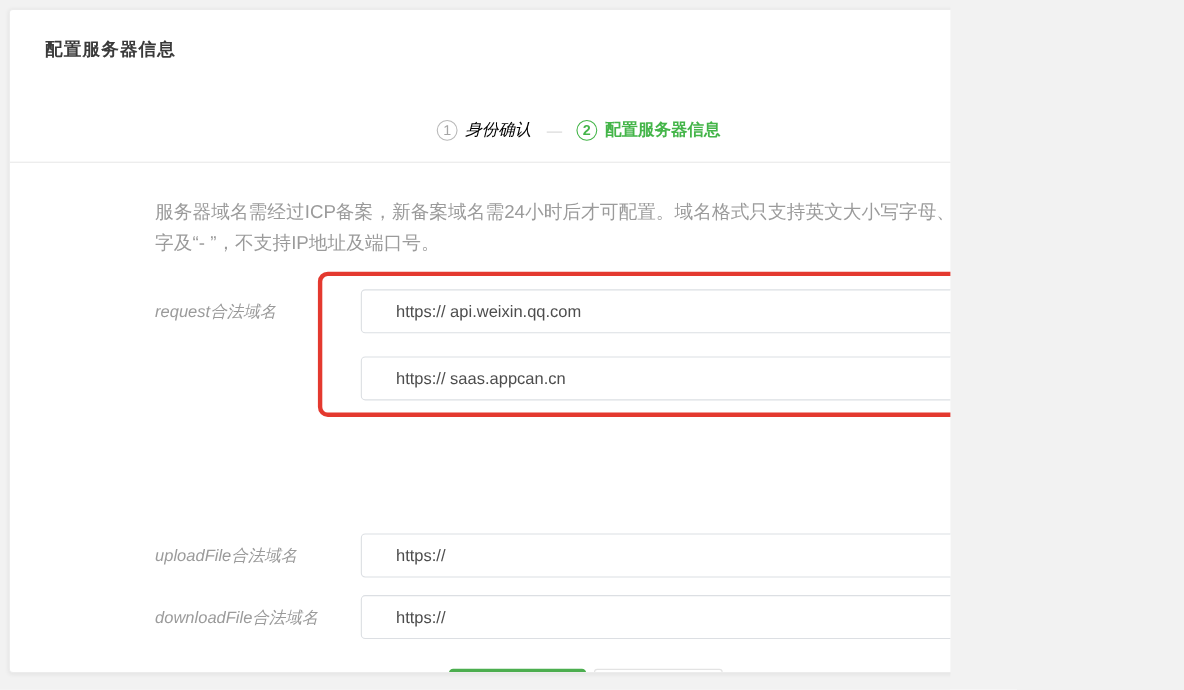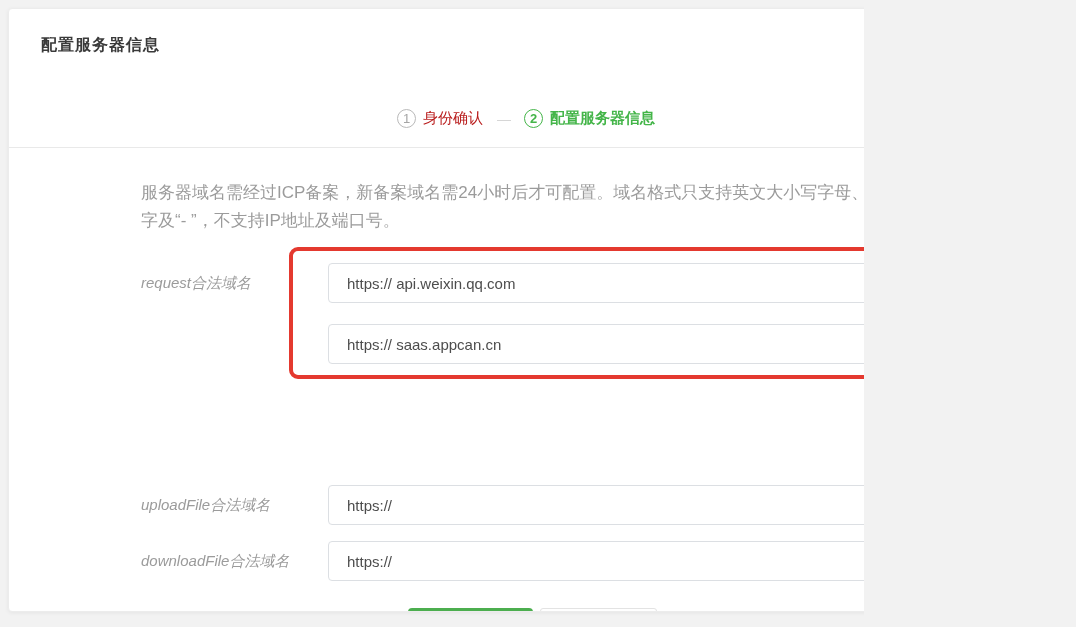--- a/index.html
+++ b/index.html
@@ -15,35 +15,35 @@
   .modal-title { position:absolute; left:32px; top:26px; font-size:16px; font-weight:bold; color:#3a3a3a; letter-spacing:1px; }
   .close-btn { position:absolute; right:26px; top:20px; width:28px; height:28px; border:none; background:transparent;
                font-size:28px; line-height:26px; color:#9a9a9a; cursor:pointer; font-weight:normal; }
 
   
   .steps { position:absolute; left:388px; top:100px; display:flex; align-items:center; font-size:15px; white-space:nowrap; }
   .step { display:flex; align-items:center; }
   .step-circle { width:19px; height:19px; border-radius:50%; display:inline-flex; align-items:center; justify-content:center;
                  font-size:13px; margin-right:7px; }
   .step1 .step-circle { border:1px solid #b9b9b9; color:#a5a5a5; }
-  .step1 .step-label { color:#b91c1c; }
+  .step1 .step-label { color:#000000;font-style:italic; }
   .step-sep { color:#d6d6d6; margin:0 14px; font-size:14px; letter-spacing:-1px; }
   .step2 .step-circle { border:1px solid #44b549; color:#44b549; font-weight:bold; }
   .step2 .step-label { color:#44b549; font-weight:bold; }
 
   .header-divider { position:absolute; left:0; top:138px; width:100%; height:1px; background:#e9e9e9; }
 
   
   .notice { position:absolute; left:132px; top:170px; width:748px; font-size:17px; line-height:28px; color:#9b9b9b; }
 
   
   .row { position:absolute; left:0; width:100%; height:40px; }
   .row-label { position:absolute; left:132px; top:11px; font-size:15px; color:#9b9b9b;font-style:italic; }
   .row-input { position:absolute; left:319px; top:0; width:540px; height:40px; border:1px solid #dcdfe3; border-radius:4px;
-               padding:0 18px; font-size:15px; color:#4d4d4d; outline:none; background:#fff;
+               padding:0 31px; font-size:15px; color:#4d4d4d; outline:none; background:#fff;
                font-family:"Liberation Sans","DejaVu Sans",sans-serif; }
   .circ { position:absolute; left:871px; top:9px; width:22px; height:22px; border-radius:50%; background:transparent;
           border:1.5px solid #8591ab; cursor:pointer; padding:0; }
   .circ .bar { position:absolute; background:#4f679c; left:50%; top:50%; }
   .circ .bar.h { width:11px; height:2px; transform:translate(-50%,-50%); }
   .circ .bar.v { width:2px; height:11px; transform:translate(-50%,-50%); }
   .circ.remove { border-color:#f4a0a0; }
   .circ.remove .bar { background:#ee5a5a; }
 
   

